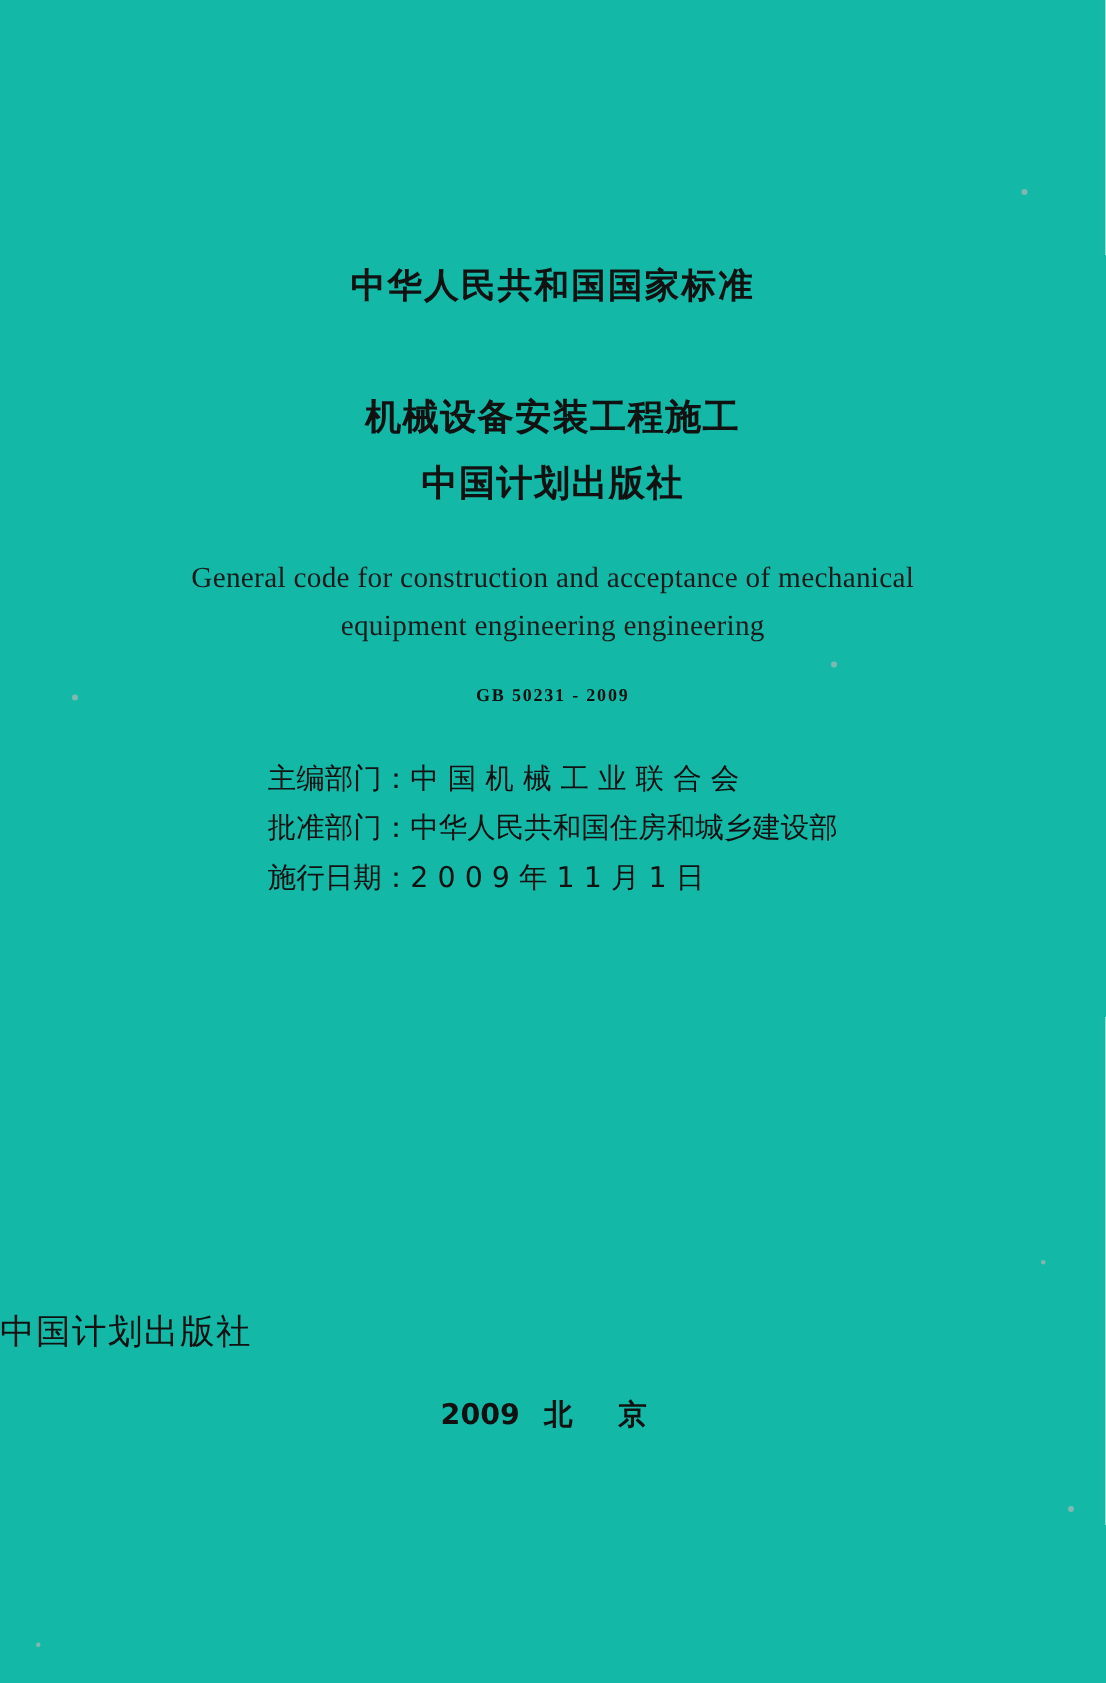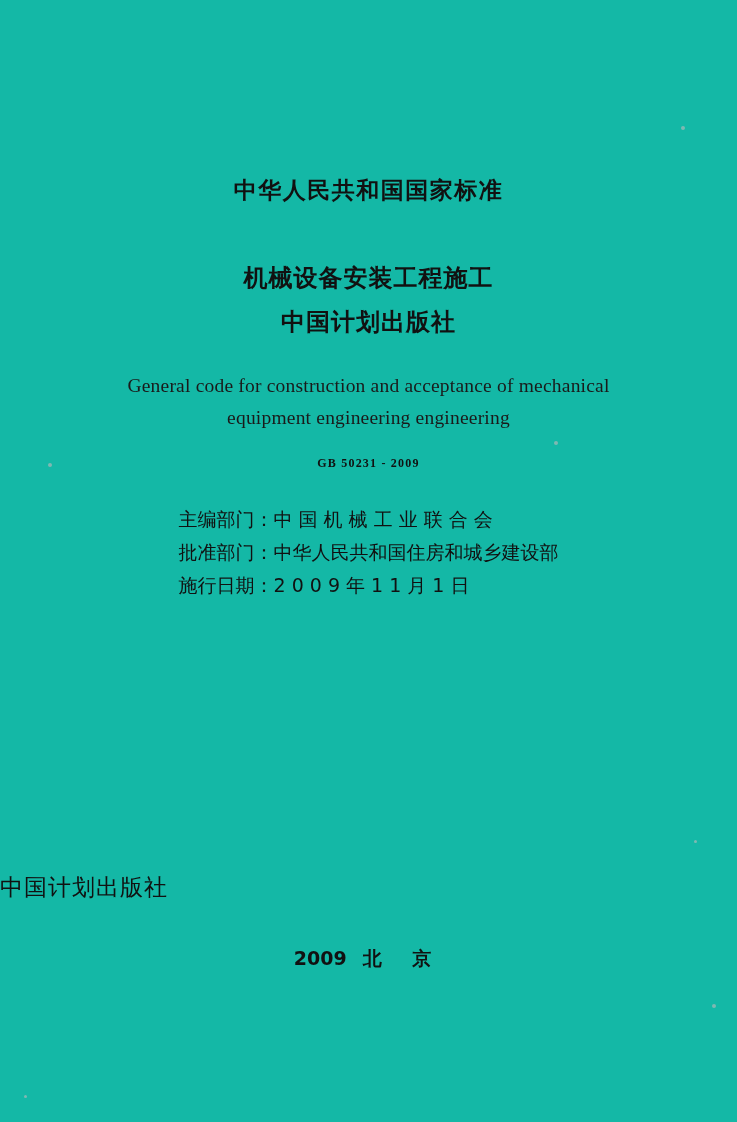--- a/index.html
+++ b/index.html
@@ -116,21 +116,20 @@
   .year-city {
     position: absolute;
     left: 0;
     right: 0;
     top: 930px;
     text-align: center;
     font-family: "DejaVu Sans", sans-serif;
     font-weight: bold;
     font-size: 19px;
     color: #111;
-    margin-top: 16px;
   }
   .year-city .city {
     letter-spacing: 12px;
     margin-left: 16px;
   }
 </style>
 </head>
 <body>
 
 <div class="page">

